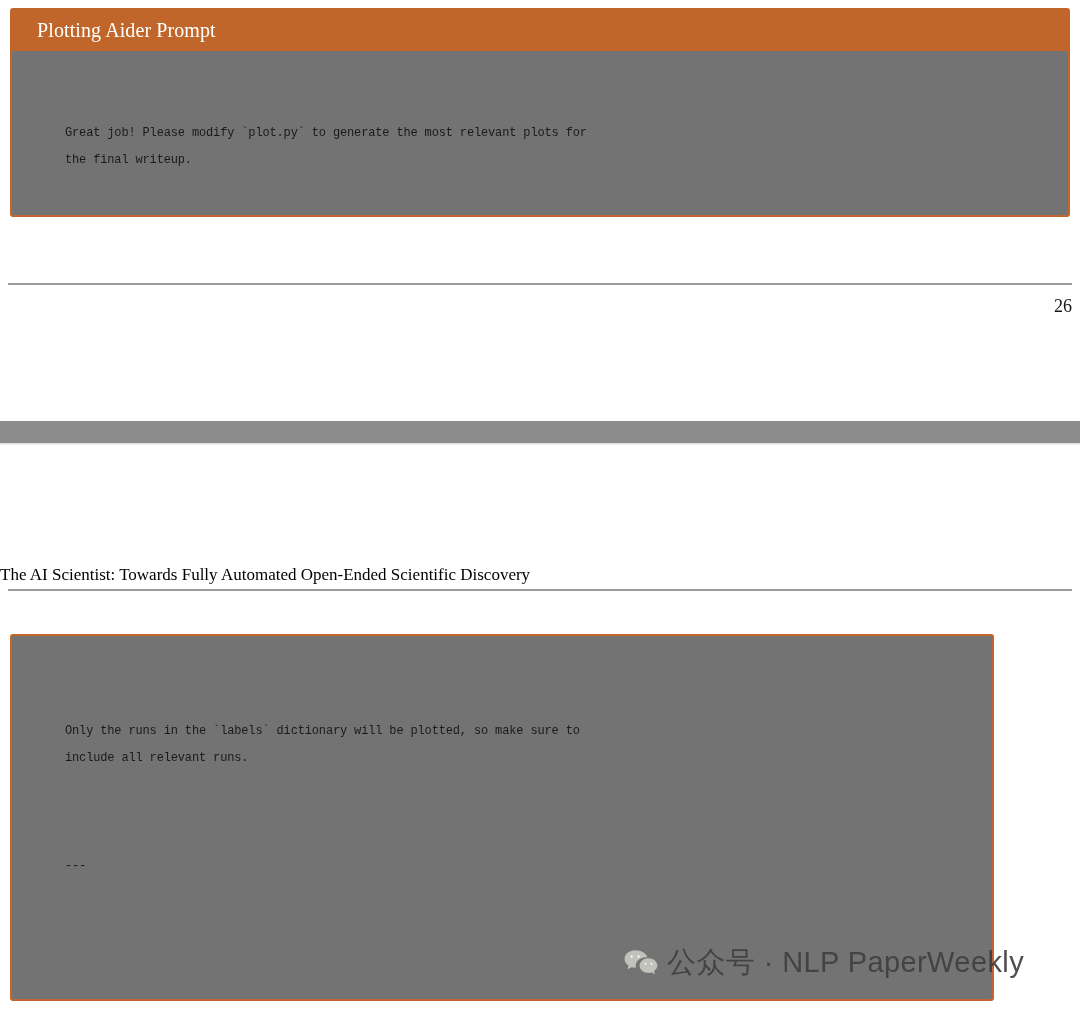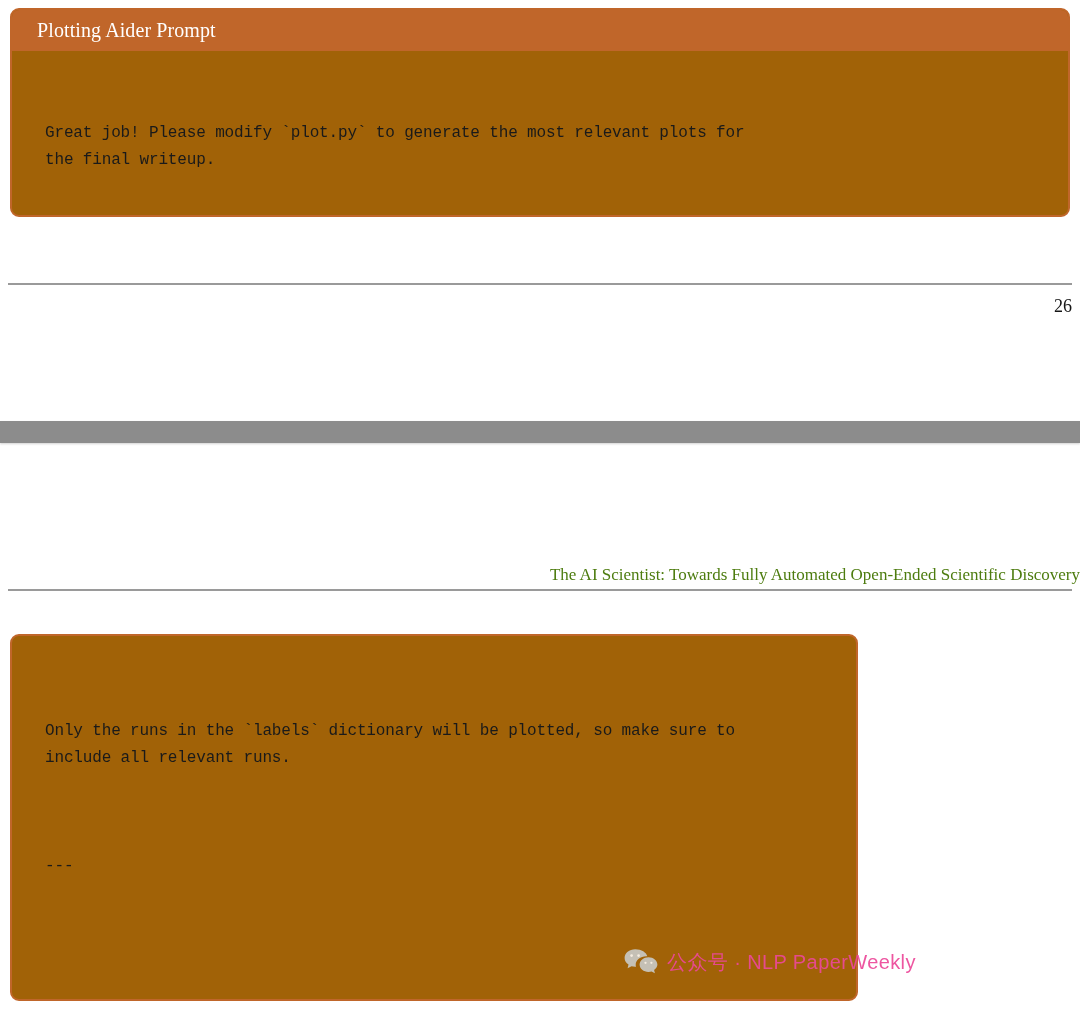--- a/index.html
+++ b/index.html
@@ -12,42 +12,43 @@
     height: 1013px;
     position: relative;
     font-family: "Liberation Serif", "DejaVu Serif", serif;
     overflow: hidden;
   }
 
   
   .prompt-box {
     position: absolute;
     box-sizing: border-box;
-    background: #a16207;
+    background: #737373;
     border: 2.5px solid #c0662a;
-    border-radius: 9px;
+    border-radius: 3px;
     overflow: hidden;
   }
   .box-header {
     background: #c0662a;
     color: #ffffff;
     font-family: "Liberation Serif", "DejaVu Serif", serif;
     font-size: 20px;
     line-height: 1;
     padding: 10px 0 11px 25px;
     letter-spacing: 0.1px;
   }
   .box-body {
     font-family: "Liberation Mono", "DejaVu Sans Mono", monospace;
-    font-size: 16px;
+    font-size: 12px;
     line-height: 27px;
     color: #1a1a1a;
     padding: 16px 16px 14px 33px;
     white-space: pre-wrap;
     letter-spacing: -0.15px;
+    margin-left: 20px;
   }
   .box-body p {
     margin: 0 0 27px 0;
     white-space: pre-wrap;
   }
   .box-body p:last-child {
     margin-bottom: 0;
   }
 
   
@@ -91,57 +92,57 @@
     background: #8c8c8c;
     box-shadow: 0 1px 2px rgba(0,0,0,0.18);
   }
 
   
   #running-head {
     position: absolute;
     left: 0;
     top: 565px;
     width: 1080px;
-    text-align: right;
+    text-align: left;
     font-size: 17px;
-    color: #4d7c0f;
+    color: #000000;
     font-family: "Liberation Serif", "DejaVu Serif", serif;
   }
   #rule-page-two {
     left: 8px;
     top: 589px;
     width: 1064px;
   }
 
   
   #box-two {
     left: 10px;
     top: 634px;
-    width: 848px;
+    width: 984px;
     height: 367px;
   }
   #box-two .box-body {
     padding-top: 28px;
   }
 
   
   #watermark {
     position: absolute;
     left: 624px;
     top: 948px;
     display: flex;
     align-items: center;
     gap: 9px;
     pointer-events: none;
     opacity: 0.92;
   }
   #watermark .wm-text {
     font-family: "Liberation Sans", "DejaVu Sans", sans-serif;
-    font-size: 20px;
-    color: #ec4899;
+    font-size: 29px;
+    color: #404040;
     line-height: 1;
     letter-spacing: 0.4px;
     white-space: nowrap;
   }
   #watermark svg {
     display: block;
   }
 </style>
 </head>
 <body>

